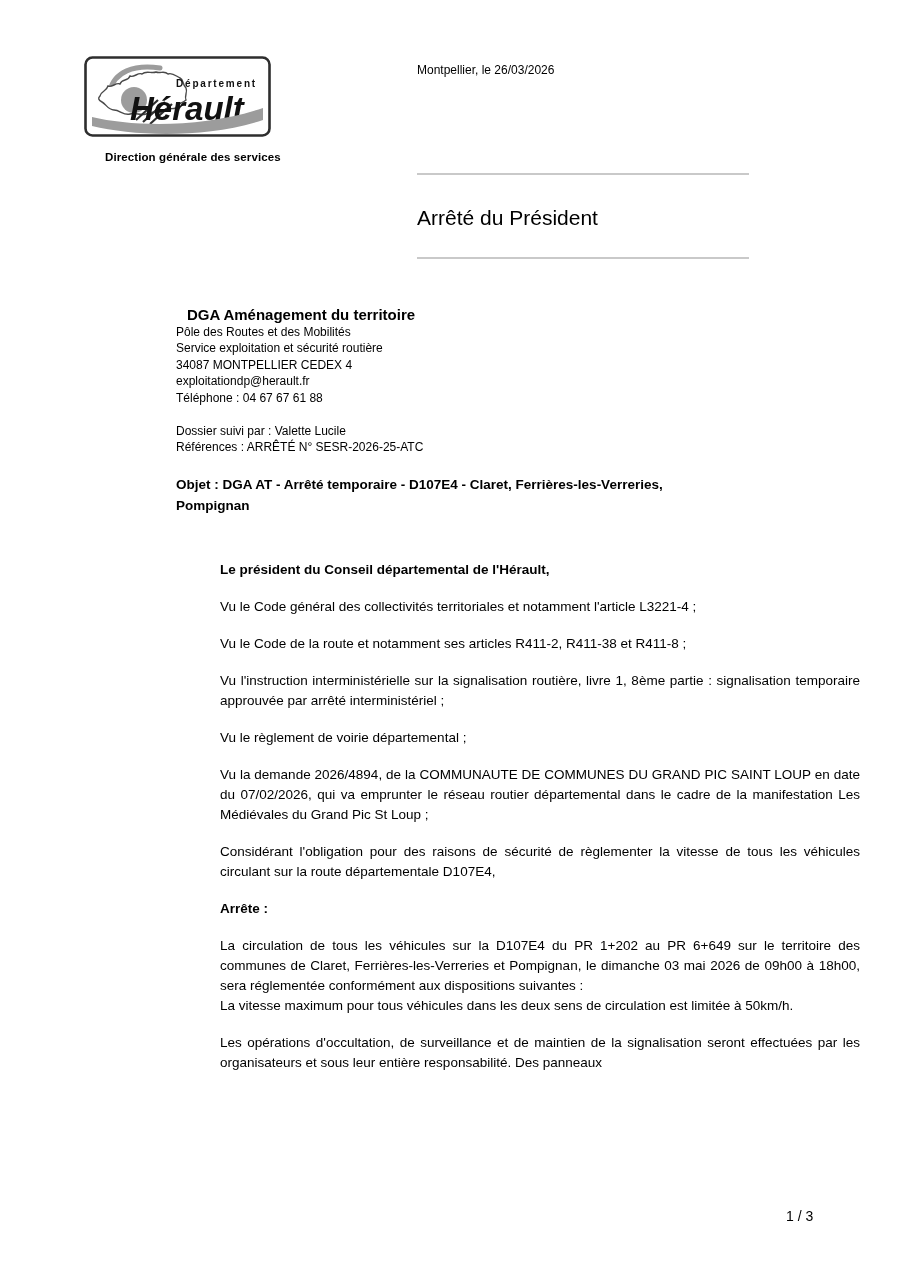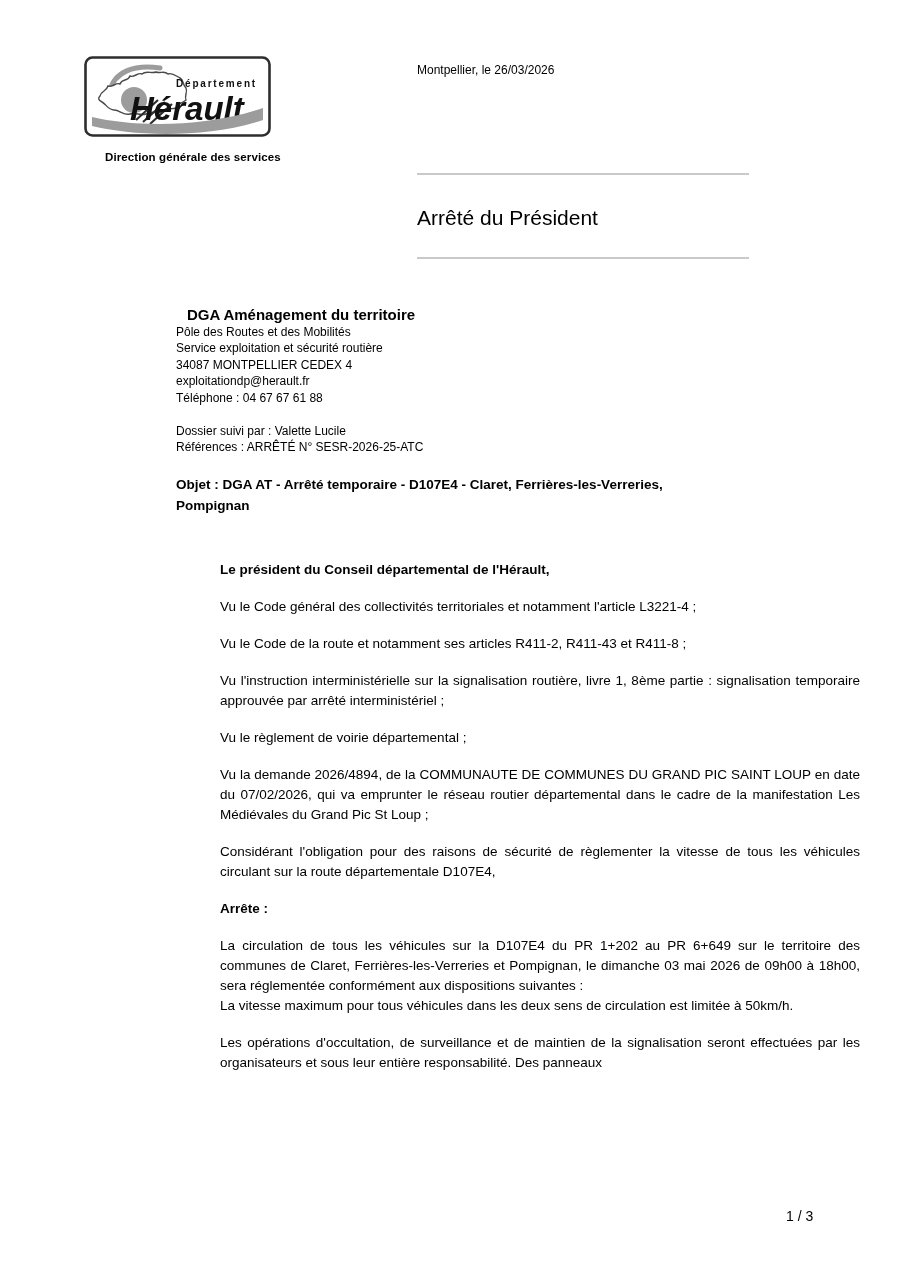--- a/index.html
+++ b/index.html
@@ -97,21 +97,21 @@
 
 <div class="abs objet">
   <span>Objet : DGA AT - Arrêté temporaire - D107E4 - Claret, Ferrières-les-Verreries,</span>
   <span>Pompignan</span>
 </div>
 
 <div class="abs body">
   <div class="opening">Le président du Conseil départemental de l'Hérault,</div>
 
   <div class="paragraph">Vu le Code général des collectivités territoriales et notamment l'article L3221-4 ;</div>
-  <div class="paragraph">Vu le Code de la route et notamment ses articles R411-2, R411-43 et R411-8 ;</div>
+  <div class="paragraph">Vu le Code de la route et notamment ses articles R411-2, R411-38 et R411-8 ;</div>
   <div class="paragraph">Vu l'instruction interministérielle sur la signalisation routière, livre 1, 8ème partie : signalisation temporaire approuvée par arrêté interministériel ;</div>
   <div class="paragraph">Vu le règlement de voirie départemental ;</div>
   <div class="paragraph">Vu la demande 2026/4894, de la COMMUNAUTE DE COMMUNES DU GRAND PIC SAINT LOUP en date du 07/02/2026, qui va emprunter le réseau routier départemental dans le cadre de la manifestation Les Médiévales du Grand Pic St Loup ;</div>
   <div class="paragraph">Considérant l'obligation pour des raisons de sécurité de règlementer la vitesse de tous les véhicules circulant sur la route départementale D107E4,</div>
 
   <div class="bold-line">Arrête :</div>
 
   <div class="article-text">
     <span>La circulation de tous les véhicules sur la D107E4 du PR 1+202 au PR 6+649 sur le territoire des communes de Claret, Ferrières-les-Verreries et Pompignan, le dimanche 03 mai 2026 de 09h00 à 18h00, sera réglementée conformément aux dispositions suivantes :</span>
     <span>La vitesse maximum pour tous véhicules dans les deux sens de circulation est limitée à 50km/h.</span>

